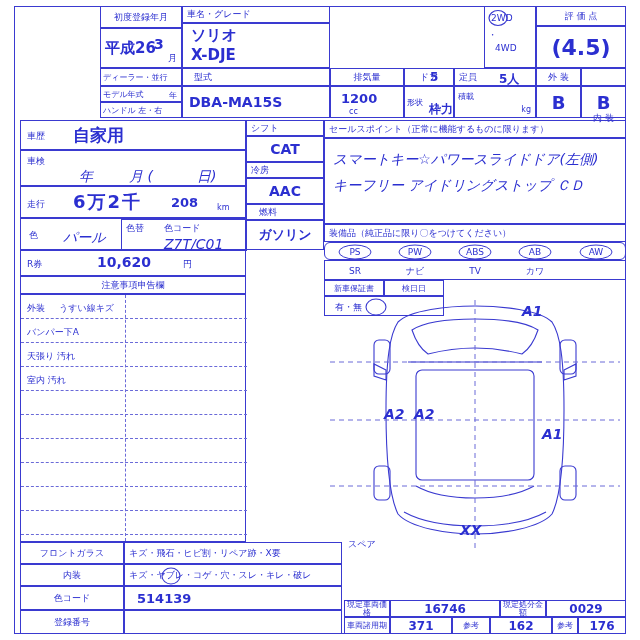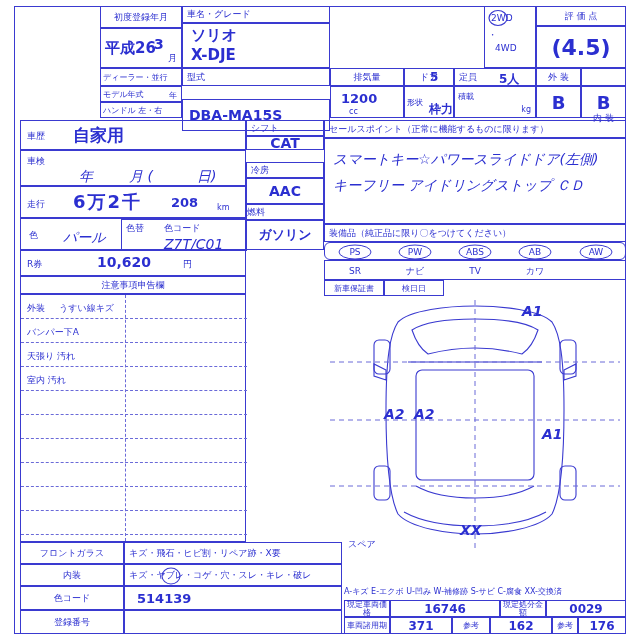--- a/index.html
+++ b/index.html
@@ -62,23 +62,23 @@
   </div>
   <div class="abs bx" style="left:100px;top:86px;width:82px;height:16px;">
     <div class="lft xxs" style="height:100%;padding-left:2px;">モデル年式</div>
     <div class="abs xxs" style="right:4px;top:3px;">年</div>
   </div>
   <div class="abs bx" style="left:100px;top:102px;width:82px;height:16px;">
     <div class="lft xxs" style="height:100%;padding-left:2px;">ハンドル 左・右</div>
   </div>
 
   <div class="abs bx" style="left:182px;top:68px;width:148px;height:18px;">
-    <div class="lft xs" style="height:100%;padding-left:4px;">型式</div>
-  </div>
-  <div class="abs bx" style="left:182px;top:99px;width:148px;height:32px;">
+    <div class="lft xs" style="height:100%;padding-left:11px;">型式</div>
+  </div>
+  <div class="abs bx" style="left:182px;top:86px;width:148px;height:32px;">
     <div class="lft" style="height:100%;padding-left:6px;font-size:14px;font-weight:bold;">DBA-MA15S</div>
   </div>
 
   <div class="abs bx" style="left:330px;top:68px;width:74px;height:18px;">
     <div class="ctr xs" style="height:100%;">排気量</div>
   </div>
   <div class="abs bx" style="left:330px;top:86px;width:74px;height:32px;">
     <div class="abs" style="left:10px;top:4px;font-size:13px;font-weight:bold;">1200</div>
     <div class="abs xxs" style="left:18px;top:20px;">cc</div>
   </div>
@@ -169,31 +169,31 @@
     <div class="abs dash" style="left:0;top:120px;width:226px;height:24px;"></div>
     <div class="abs dash" style="left:0;top:144px;width:226px;height:24px;"></div>
     <div class="abs dash" style="left:0;top:168px;width:226px;height:24px;"></div>
     <div class="abs dash" style="left:0;top:192px;width:226px;height:24px;"></div>
     <div class="abs dash" style="left:0;top:216px;width:226px;height:24px;"></div>
   </div>
 
   <div class="abs bx" style="left:246px;top:120px;width:78px;height:16px;">
     <div class="lft xs" style="height:100%;padding-left:4px;">シフト</div>
   </div>
-  <div class="abs bx" style="left:246px;top:136px;width:78px;height:14px;">
+  <div class="abs bx" style="left:246px;top:136px;width:78px;height:26px;">
     <div class="ctr" style="height:100%;font-size:14px;font-weight:bold;">CAT</div>
   </div>
   <div class="abs bx" style="left:246px;top:162px;width:78px;height:16px;">
     <div class="lft xs" style="height:100%;padding-left:4px;">冷房</div>
   </div>
   <div class="abs bx" style="left:246px;top:178px;width:78px;height:26px;">
     <div class="ctr" style="height:100%;font-size:14px;font-weight:bold;">AAC</div>
   </div>
   <div class="abs bx" style="left:246px;top:204px;width:78px;height:16px;">
-    <div class="lft xs" style="height:100%;padding-left:0;">燃料</div>
+    <div class="lft xs" style="height:100%;padding-left:12px;">燃料</div>
   </div>
   <div class="abs bx" style="left:246px;top:220px;width:78px;height:30px;">
     <div class="ctr" style="height:100%;font-size:13px;font-weight:bold;">ガソリン</div>
   </div>
 
   <div class="abs bx" style="left:324px;top:120px;width:302px;height:18px;">
     <div class="lft xs" style="height:100%;padding-left:4px;">セールスポイント（正常に機能するものに限ります）</div>
   </div>
   <div class="abs bx" style="left:324px;top:138px;width:302px;height:86px;">
     <div class="abs sm" style="left:8px;top:12px;">スマートキー☆パワースライドドア(左側)</div>
@@ -251,20 +251,26 @@
     <div class="abs ctr xs" style="left:240px;top:0;width:62px;height:20px;">
         <span></span>
       </div>
   </div>
 
   <div class="abs bx" style="left:324px;top:280px;width:60px;height:16px;">
     <div class="ctr xxs" style="height:100%;">新車保証書</div>
   </div>
   <div class="abs bx" style="left:384px;top:280px;width:60px;height:16px;">
     <div class="ctr xxs" style="height:100%;">検日日</div>
+  </div>
+  <div class="abs bx" style="left:324px;top:296px;width:120px;height:20px;">
+    <div class="abs xs" style="left:10px;top:4px;">有・無</div>
+    <svg class="abs" style="left:40px;top:1px;" width="22" height="18">
+        <ellipse cx="11" cy="9" rx="10" ry="8" fill="none" stroke="#3a3ad0" stroke-width="1.1"></ellipse>
+      </svg>
   </div>
 
   <div class="abs" style="left:330px;top:300px;width:290px;height:250px;">
     <svg width="290" height="250" viewBox="0 0 290 250">
       <g stroke="#3a3ad0" fill="none" stroke-width="1.1">
 
         <path d="M68 22 C60 34 56 58 56 110 C56 164 60 198 68 214 C80 228 118 234 145 234 C172 234 210 228 222 214 C230 198 234 164 234 110 C234 58 230 34 222 22 C210 10 172 6 145 6 C118 6 80 10 68 22 Z"></path>
 
         <path d="M82 30 C94 22 120 19 145 19 C170 19 196 22 208 30 C204 42 198 50 192 54 C176 50 160 48 145 48 C130 48 114 50 98 54 C92 50 86 42 82 30 Z"></path>
 
@@ -309,23 +315,20 @@
   <div class="abs bx" style="left:20px;top:564px;width:104px;height:22px;">
     <div class="ctr xs" style="height:100%;">内装</div>
   </div>
   <div class="abs bx" style="left:124px;top:564px;width:218px;height:22px;">
     <div class="lft xs" style="height:100%;padding-left:4px;">キズ・ヤブレ・コゲ・穴・スレ・キレ・破レ</div>
     <svg class="abs" style="left:36px;top:2px;" width="20" height="18">
         <ellipse cx="10" cy="9" rx="9" ry="8" fill="none" stroke="#3a3ad0" stroke-width="1.1"></ellipse>
       </svg>
   </div>
 
-  <div class="abs" style="left:344px;top:586px;width:282px;height:14px;">
-    <div class="xxs">A-キズ   E-エクボ   U-凹み   W-補修跡   S-サビ   C-腐食   XX-交換済</div>
-  </div>
 
   <div class="abs bx" style="left:20px;top:586px;width:104px;height:24px;">
     <div class="ctr xs" style="height:100%;">色コード</div>
   </div>
   <div class="abs bx" style="left:124px;top:586px;width:218px;height:24px;">
     <div class="lft" style="height:100%;padding-left:12px;font-size:13px;font-weight:bold;">514139</div>
   </div>
   <div class="abs bx" style="left:20px;top:610px;width:104px;height:24px;">
     <div class="ctr xs" style="height:100%;">登録番号</div>
   </div>

